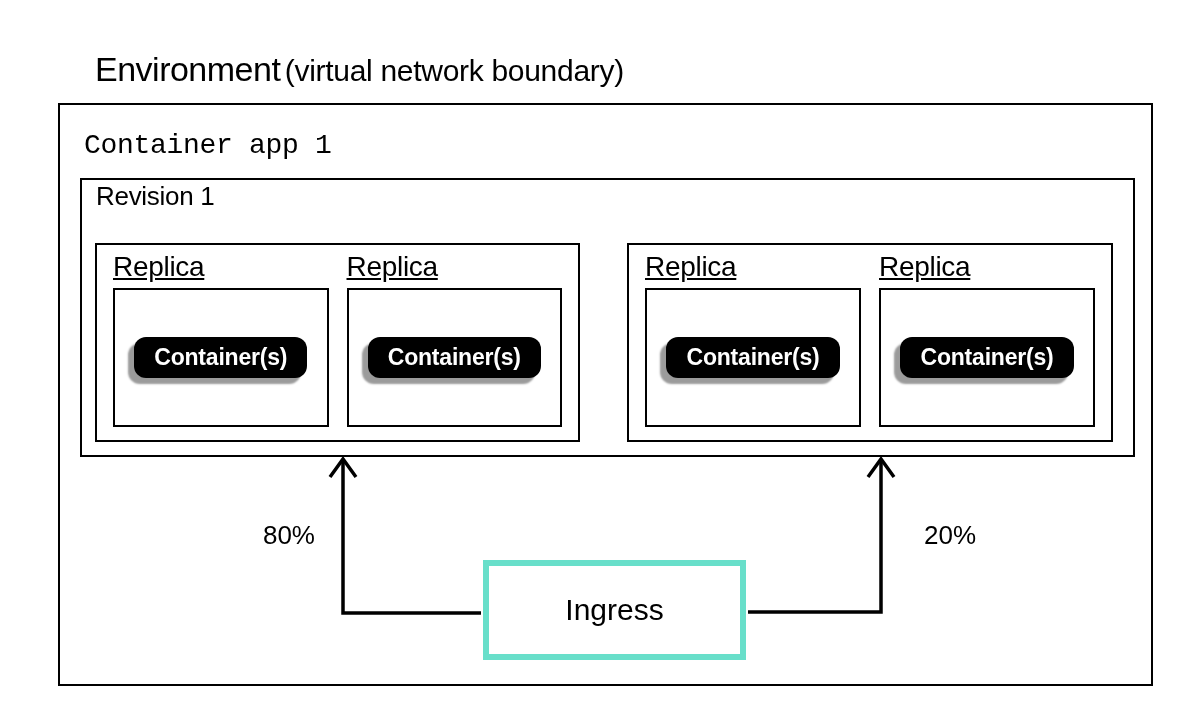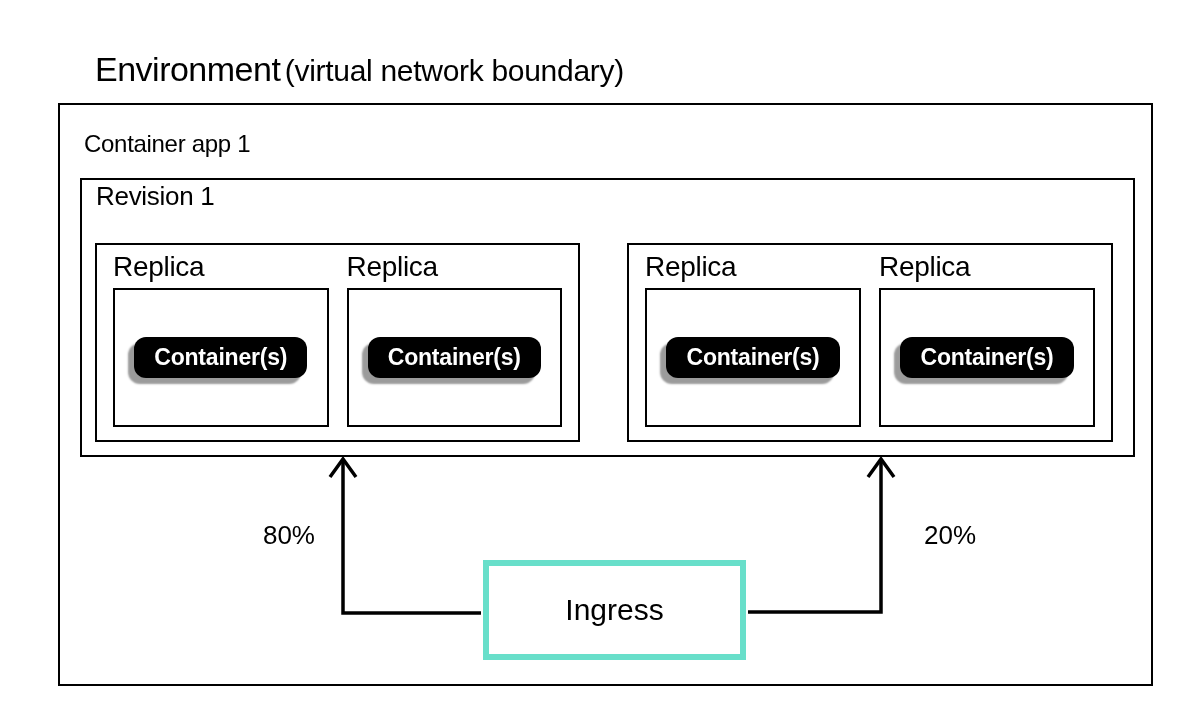--- a/index.html
+++ b/index.html
@@ -8,30 +8,30 @@
     font-family:"Liberation Sans", sans-serif;color:#000;overflow:hidden;
   }
   *{box-sizing:border-box;}
 
   .diagram-title{position:absolute;left:57px;top:50px;white-space:nowrap;margin-left:38px;}
   .title-main{font-size:34px;letter-spacing:-0.5px;}
   .title-sub{font-size:30px;letter-spacing:-0.3px;}
 
   .env-box{position:absolute;left:58px;top:103px;width:1095px;height:583px;border:2px solid #000;background:#fff;}
 
-  .app-label{position:absolute;left:84px;top:130px;font-size:24px;letter-spacing:-0.3px;}
+  .app-label{position:absolute;left:84px;top:130px;font-size:28px;letter-spacing:-0.3px;font-family:Liberation Mono, monospace;}
 
   .revisions-box{position:absolute;left:80px;top:178px;width:1055px;height:279px;border:2px solid #000;background:#fff;}
 
   .revision-label{position:absolute;top:181px;font-size:26px;letter-spacing:-0.3px;}
   .revision-label.rev1{left:96px;}
   .revision-label.rev2{left:630px;}
 
   .group-box{position:absolute;top:243px;height:199px;border:2px solid #000;background:#fff;
-    display:flex;flex-direction:row;gap:18px;padding:0 16px 13px 16px;}
+    display:flex;flex-direction:row;gap:18px;padding:0 16px 13px 16px;text-decoration:underline;}
   .group-box.rev1{left:95px;width:485px;}
   .group-box.rev2{left:627px;width:486px;}
 
   .replica-col{display:flex;flex-direction:column;flex:1;}
   .replica-label{font-size:28px;line-height:43px;height:43px;letter-spacing:-0.3px;}
   .replica-box{border:2px solid #000;flex:1;display:flex;align-items:center;justify-content:center;background:#fff;}
 
   .containers-badge{
     background:#000;color:#fff;font-size:23px;font-weight:bold;letter-spacing:-0.2px;
     height:41px;line-height:41px;padding:0 20px;border-radius:12px;

